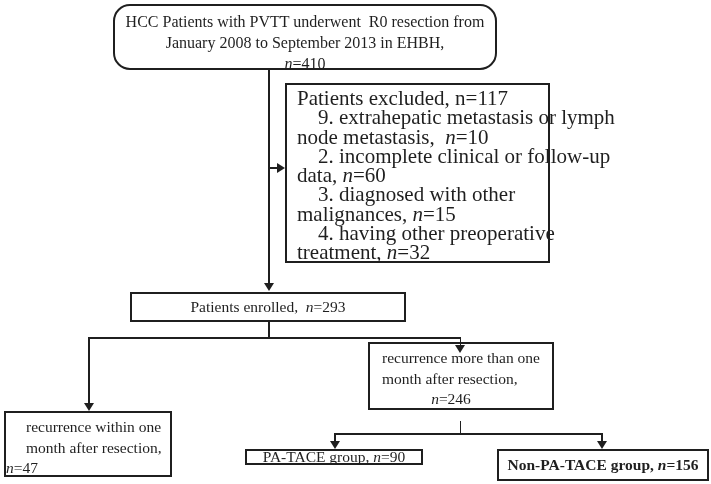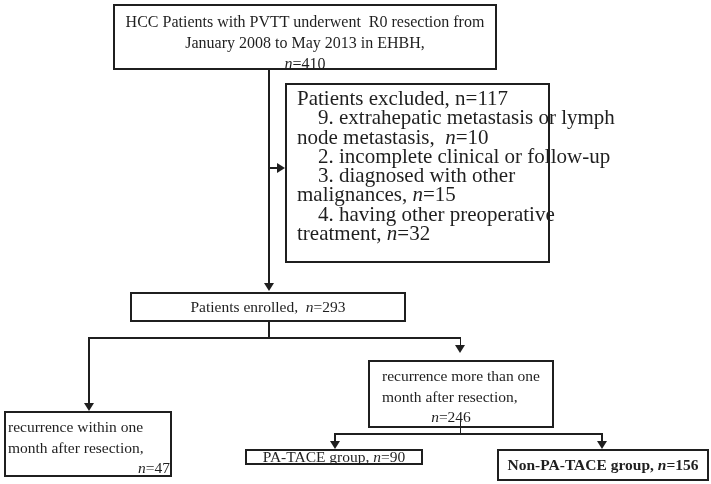--- a/index.html
+++ b/index.html
@@ -20,43 +20,43 @@
     position: absolute;
     box-sizing: border-box;
     border: 2px solid #1f1f1f;
     background: #ffffff;
   }
   .line {
     white-space: pre;
     font-size: 15.5px;
     line-height: 20.5px;
   }
-  .center { text-align: center; }
+  .center { text-align: center; border-radius: 17px; }
   .single {
     display: flex;
     align-items: center;
     justify-content: center;
   }
   
   #top-box { left: 113px; top: 4px; width: 384px; height: 66px; padding-top: 5px; }
   #top-box .line { font-size: 16px; line-height: 21px; }
   
   #exclusion-box { left: 285px; top: 83px; width: 265px; height: 180px; padding: 4px 4px 0 10px; }
   #exclusion-box .line { font-size: 21px; line-height: 19.3px; }
   .indent { padding-left: 21px; }
   
   #enrolled-box { left: 130px; top: 292px; width: 276px; height: 30px; }
   
-  #recurrence-more-box { left: 368px; top: 360px; width: 186px; height: 68px; padding-top: 4px; }
+  #recurrence-more-box { left: 368px; top: 342px; width: 186px; height: 68px; padding-top: 4px; }
   #recurrence-more-box .line { padding-left: 12px; }
   #recurrence-more-box .num-line { padding-left: 0; padding-right: 20px; text-align: center; }
   
   #recurrence-within-box { left: 4px; top: 411px; width: 168px; height: 66px; padding-top: 4px; }
-  #recurrence-within-box .line { padding-left: 2px; }
-  #recurrence-within-box .num-line { padding-left: 0; text-align: right; }
+  #recurrence-within-box .line { padding-left: 20px; }
+  #recurrence-within-box .num-line { padding-left: 0; text-align: left; }
   
   #pa-tace-box { left: 245px; top: 449px; width: 178px; height: 16px; }
   #non-pa-tace-box { left: 497px; top: 449px; width: 212px; height: 32px; font-weight: bold; }
   
   .vline, .hline {
     position: absolute;
     background: #1f1f1f;
   }
   .vline { width: 1.5px; }
   .hline { height: 1.5px; }
@@ -76,29 +76,30 @@
   }
   i { font-style: italic; }
 </style>
 </head>
 <body>
 
 <div id="canvas">
 
   <div class="box center" id="top-box">
     <div class="line">HCC Patients with PVTT underwent  R0 resection from</div>
-    <div class="line">January 2008 to May 2013 in EHBH,</div>
+    <div class="line">January 2008 to September 2013 in EHBH,</div>
     <div class="line"><i>n</i>=410</div>
   </div>
 
   <div class="box" id="exclusion-box">
     <div class="line">Patients excluded, n=117</div>
     <div class="line indent">9. extrahepatic metastasis or lymph</div>
     <div class="line">node metastasis,  <i>n</i>=10</div>
     <div class="line indent">2. incomplete clinical or follow-up</div>
+    <div class="line">data, <i>n</i>=60</div>
     <div class="line indent">3. diagnosed with other</div>
     <div class="line">malignances, <i>n</i>=15</div>
     <div class="line indent">4. having other preoperative</div>
     <div class="line">treatment, <i>n</i>=32</div>
   </div>
 
   <div class="box single" id="enrolled-box">
     <div class="line">Patients enrolled,  <i>n</i>=293</div>
   </div>
 

